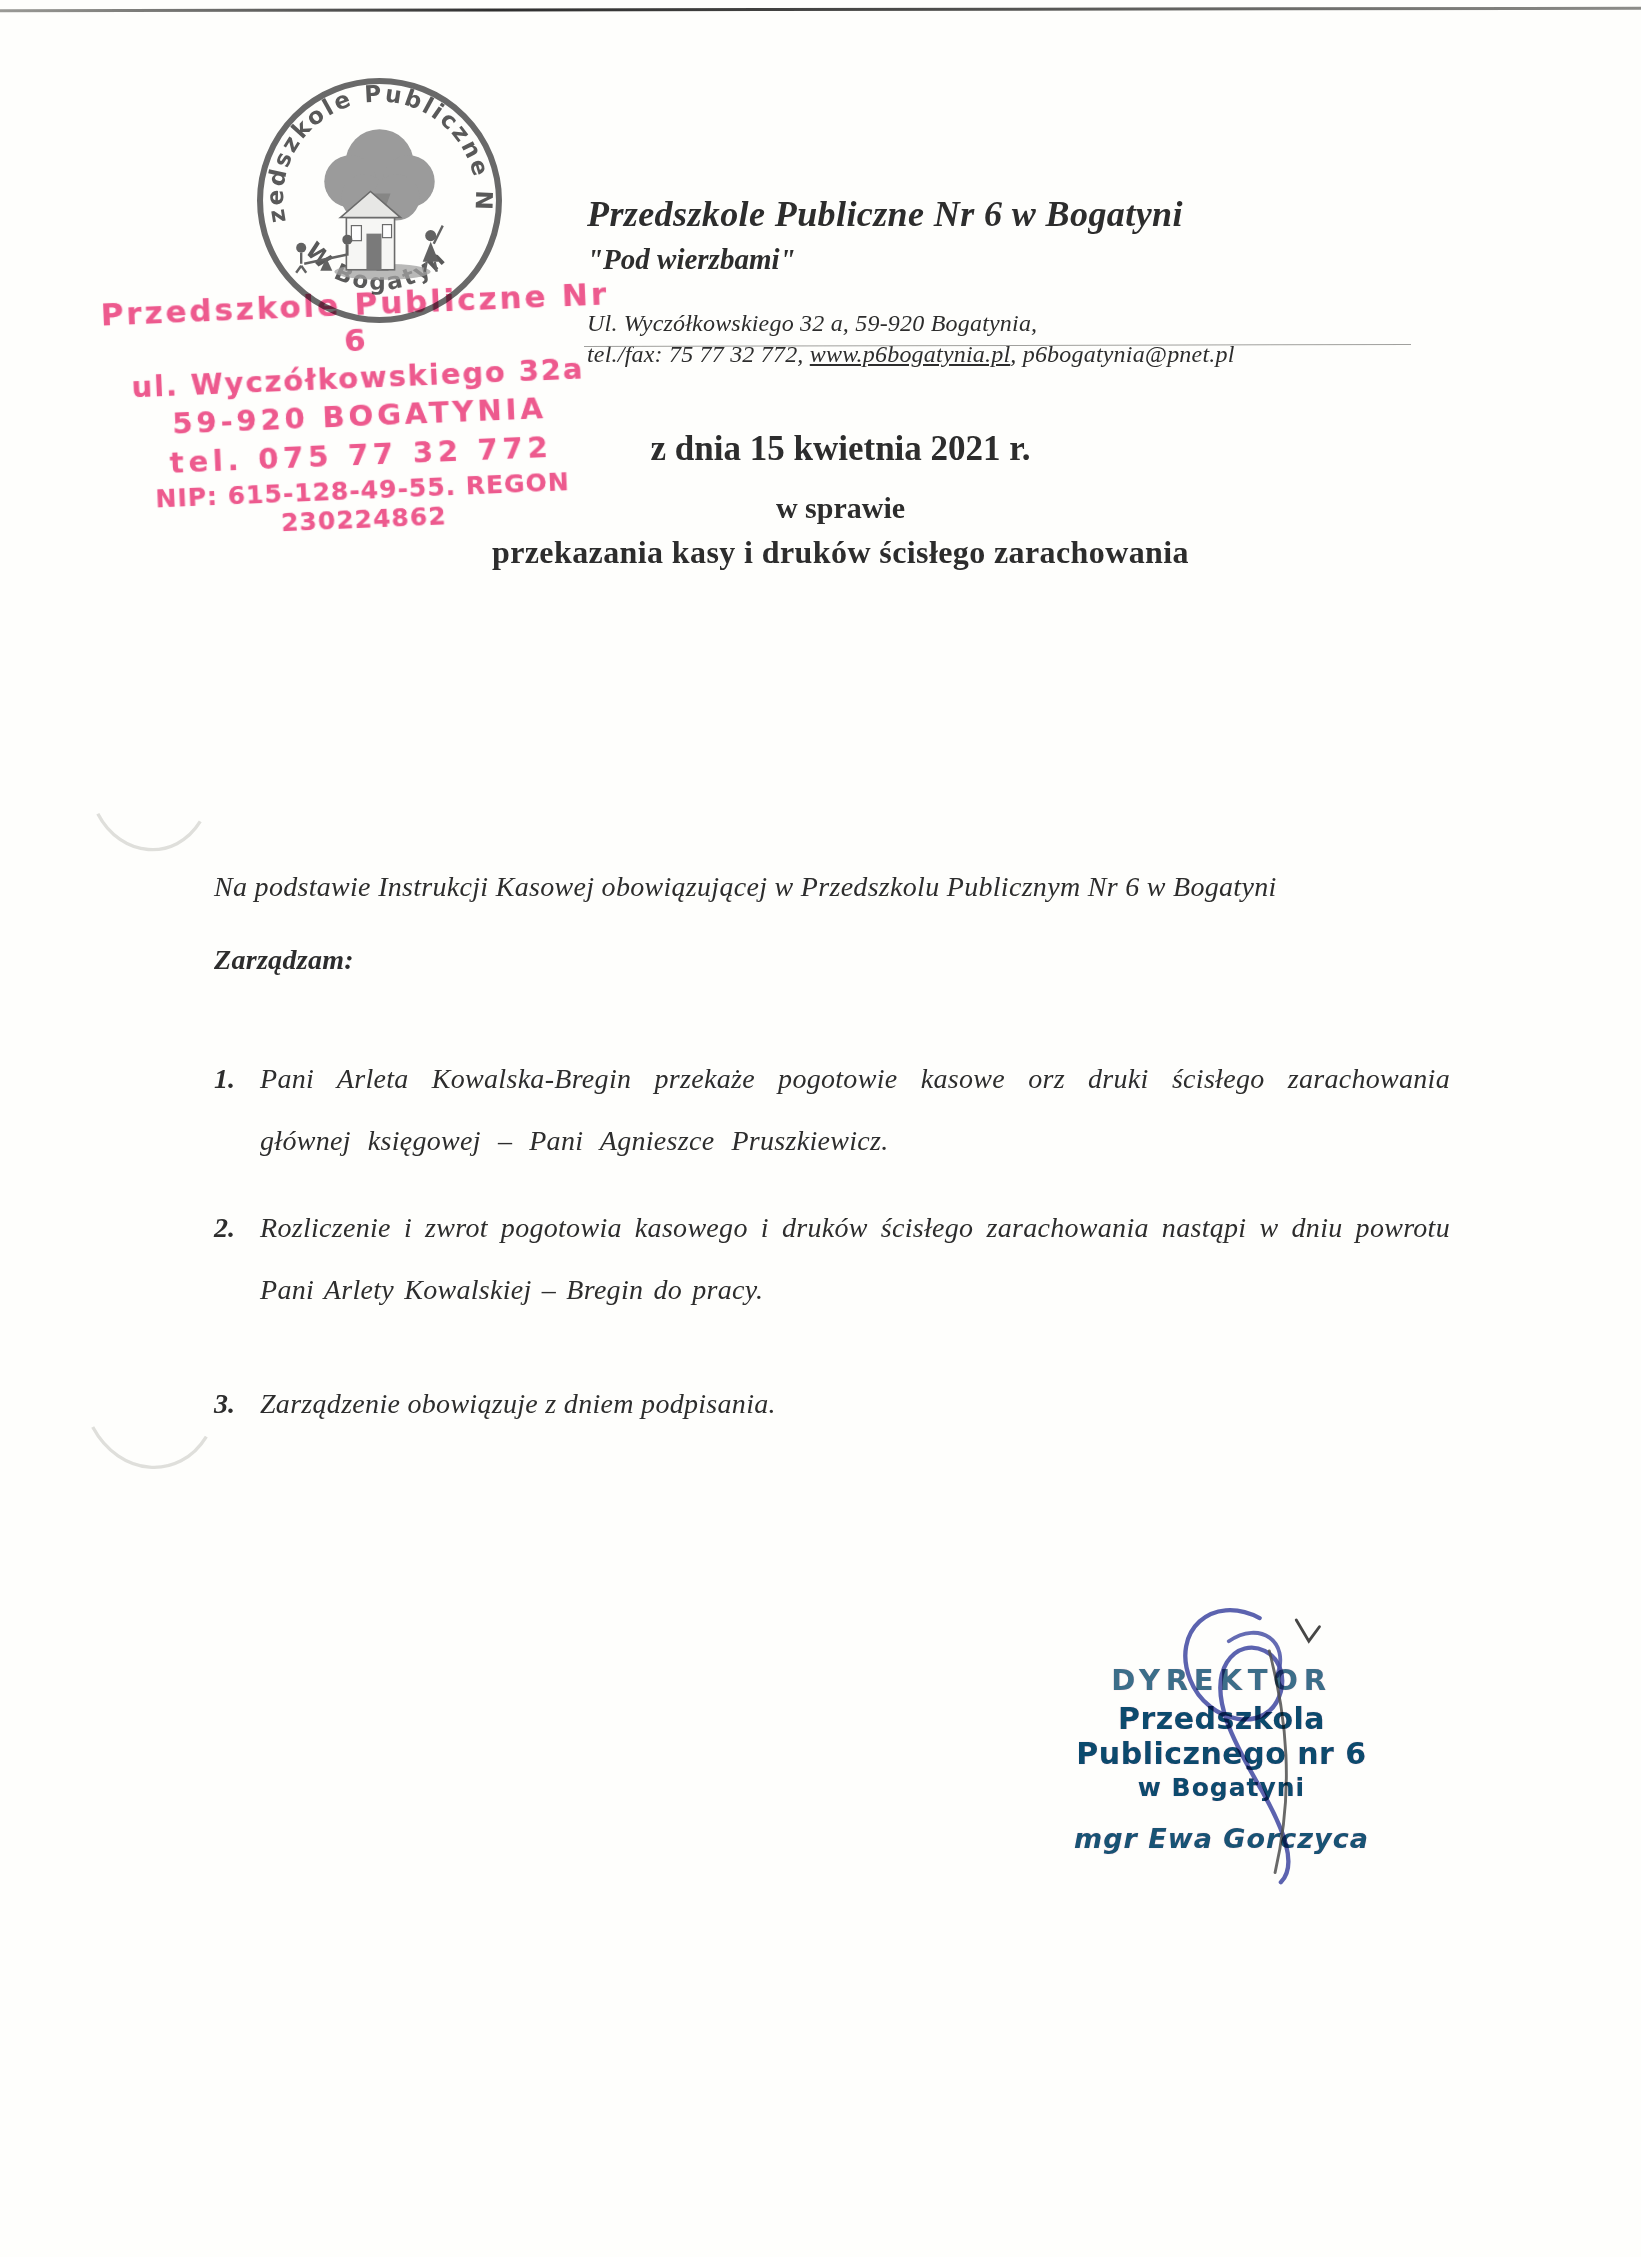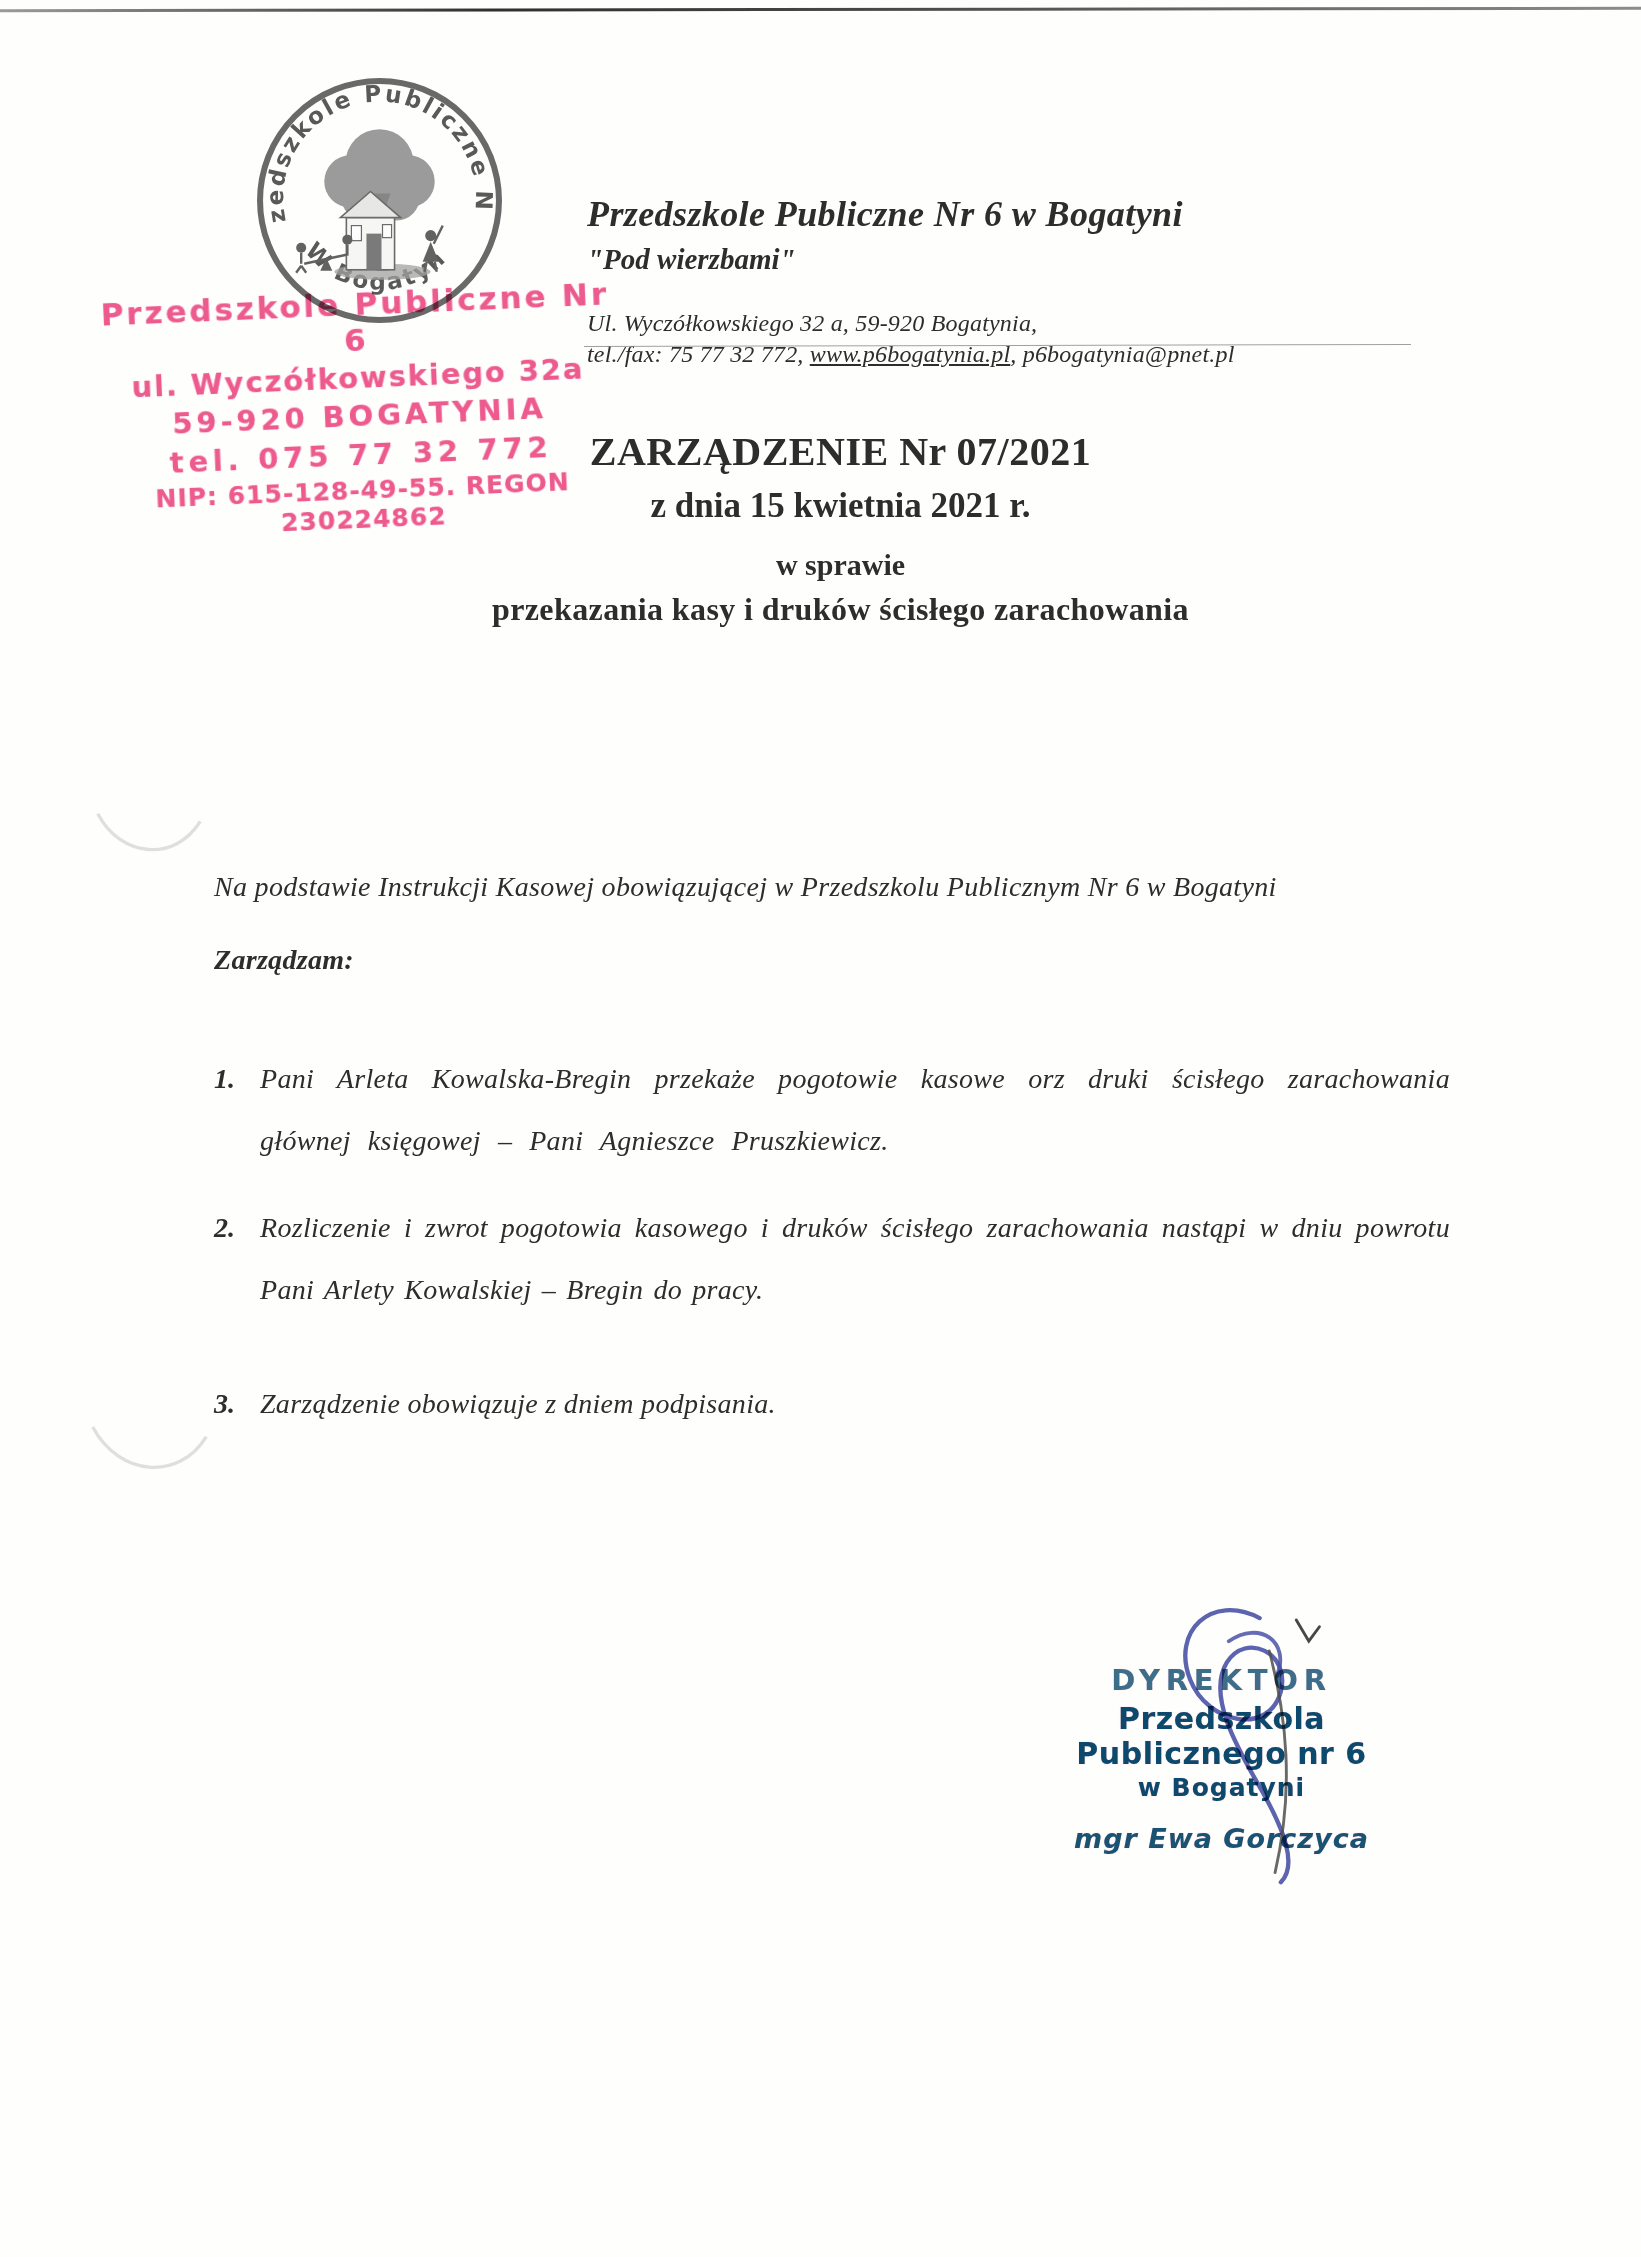--- a/index.html
+++ b/index.html
@@ -162,21 +162,20 @@
 
   <div class="stamp-top">
     <div class="s1">Przedszkole Publiczne Nr 6</div>
     <div class="s2">ul. Wyczółkowskiego 32a</div>
     <div class="s3">59-920 BOGATYNIA</div>
     <div class="s4">tel. 075 77 32 772</div>
     <div class="s5">NIP: 615-128-49-55. REGON 230224862</div>
   </div>
 
   <div class="title-block">
-    <div class="t1">ZARZĄDZENIE Nr 07/2021</div>
     <div class="t3">z dnia 15 kwietnia 2021 r.</div>
     <div class="t4">w sprawie</div>
     <div class="t5">przekazania kasy i druków ścisłego zarachowania</div>
   </div>
 
   <svg class="crescent c1" width="116" height="58" viewBox="0 0 120 60">
     <path d="M 6,8 C 30,54 86,58 112,16" fill="none" stroke="#dcdcd8" stroke-width="3.5"></path>
   </svg>
   <svg class="crescent c2" width="130" height="68" viewBox="0 0 135 70">
     <path d="M 8,10 C 36,62 98,66 126,20" fill="none" stroke="#dcdcd8" stroke-width="3.5"></path>

